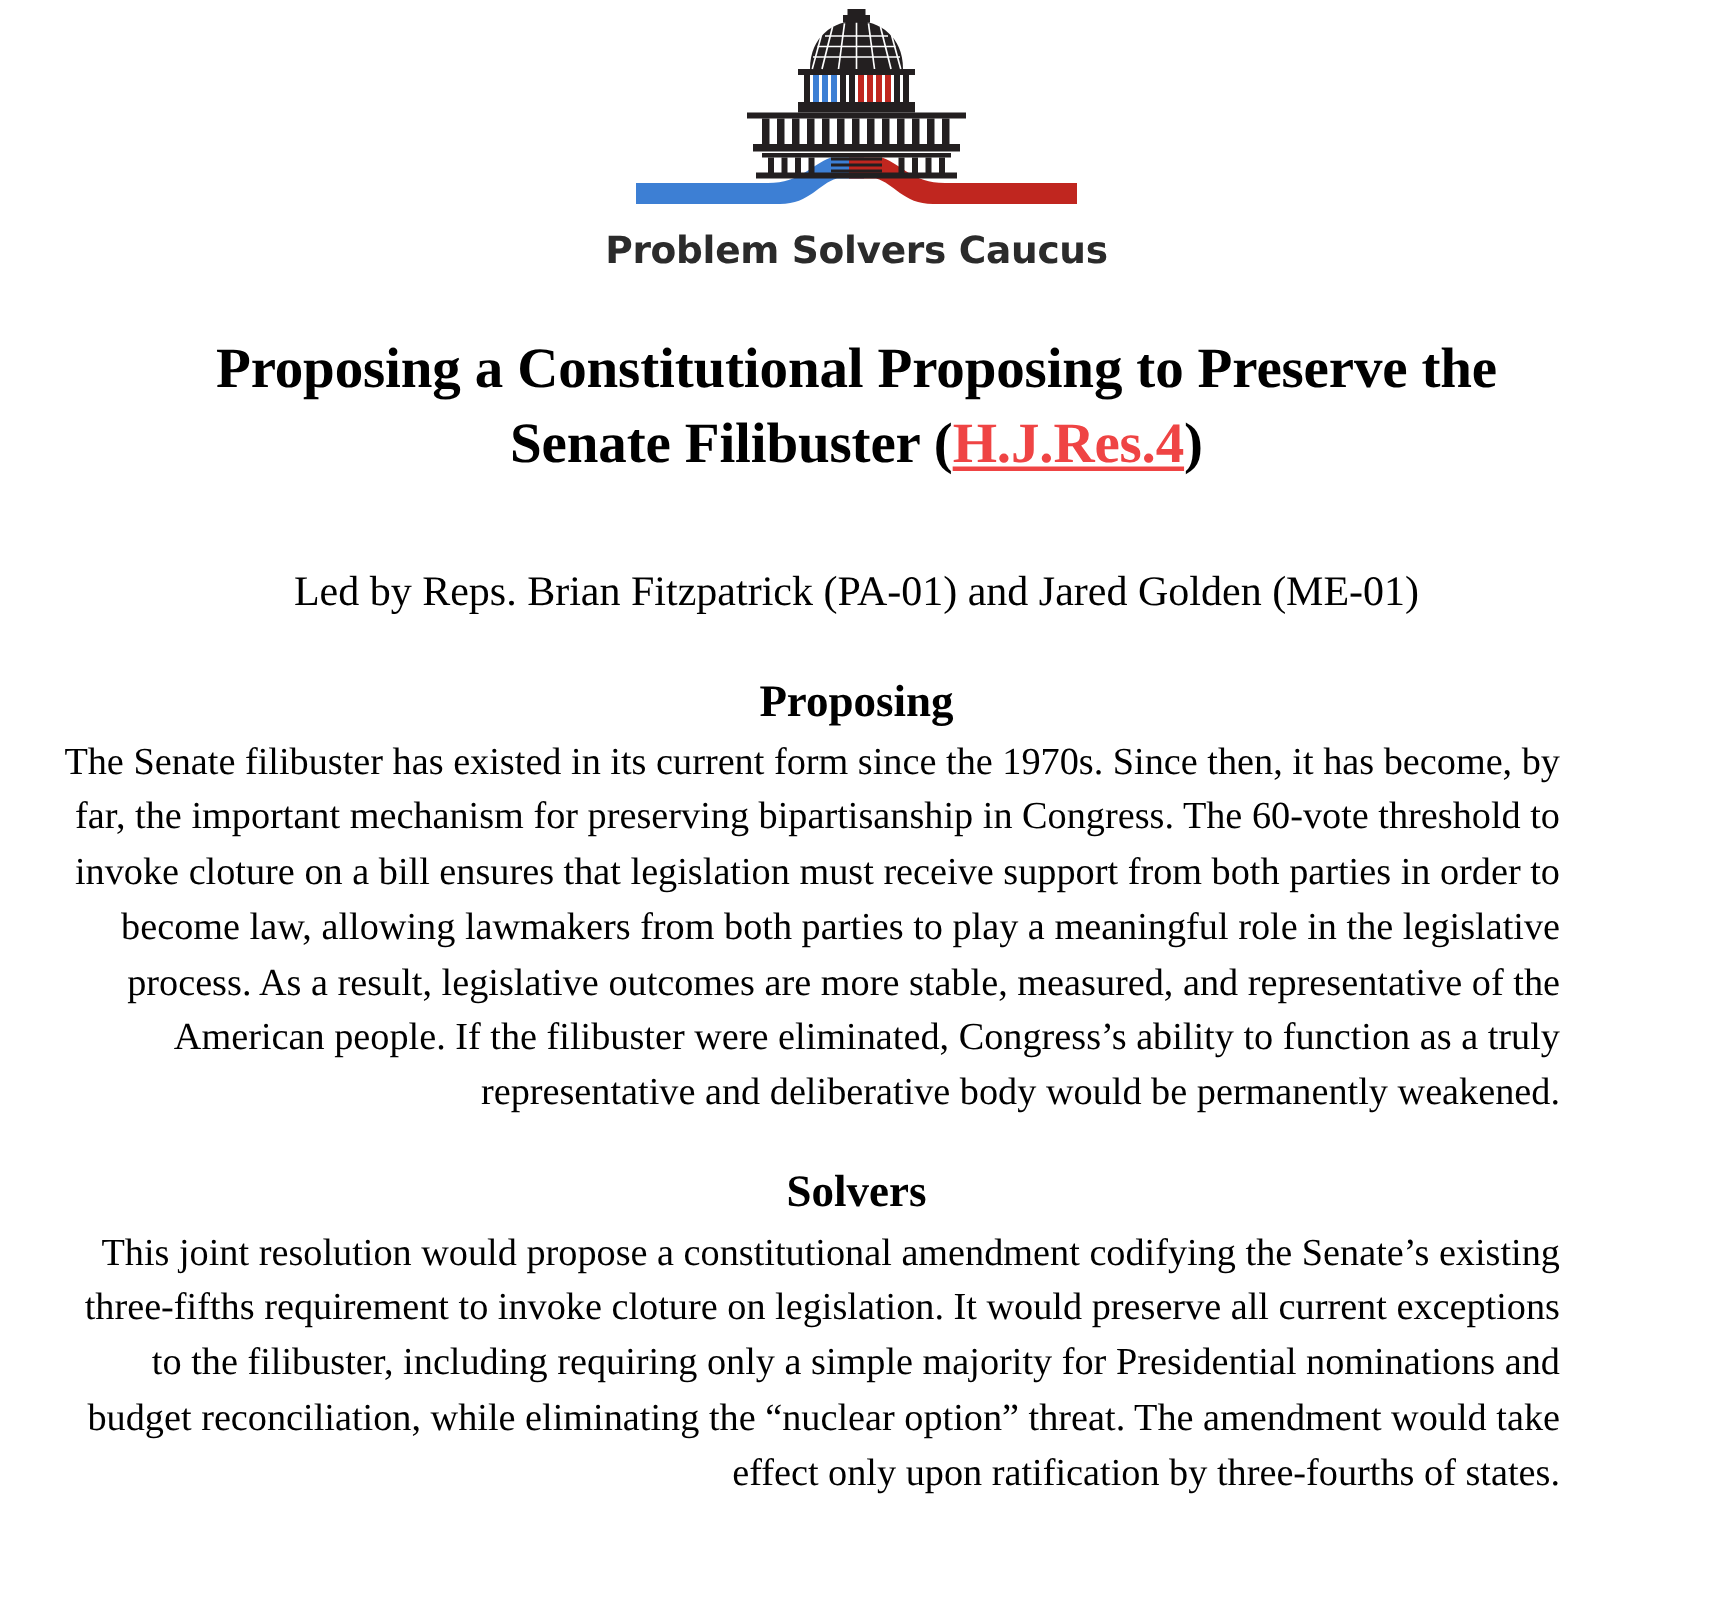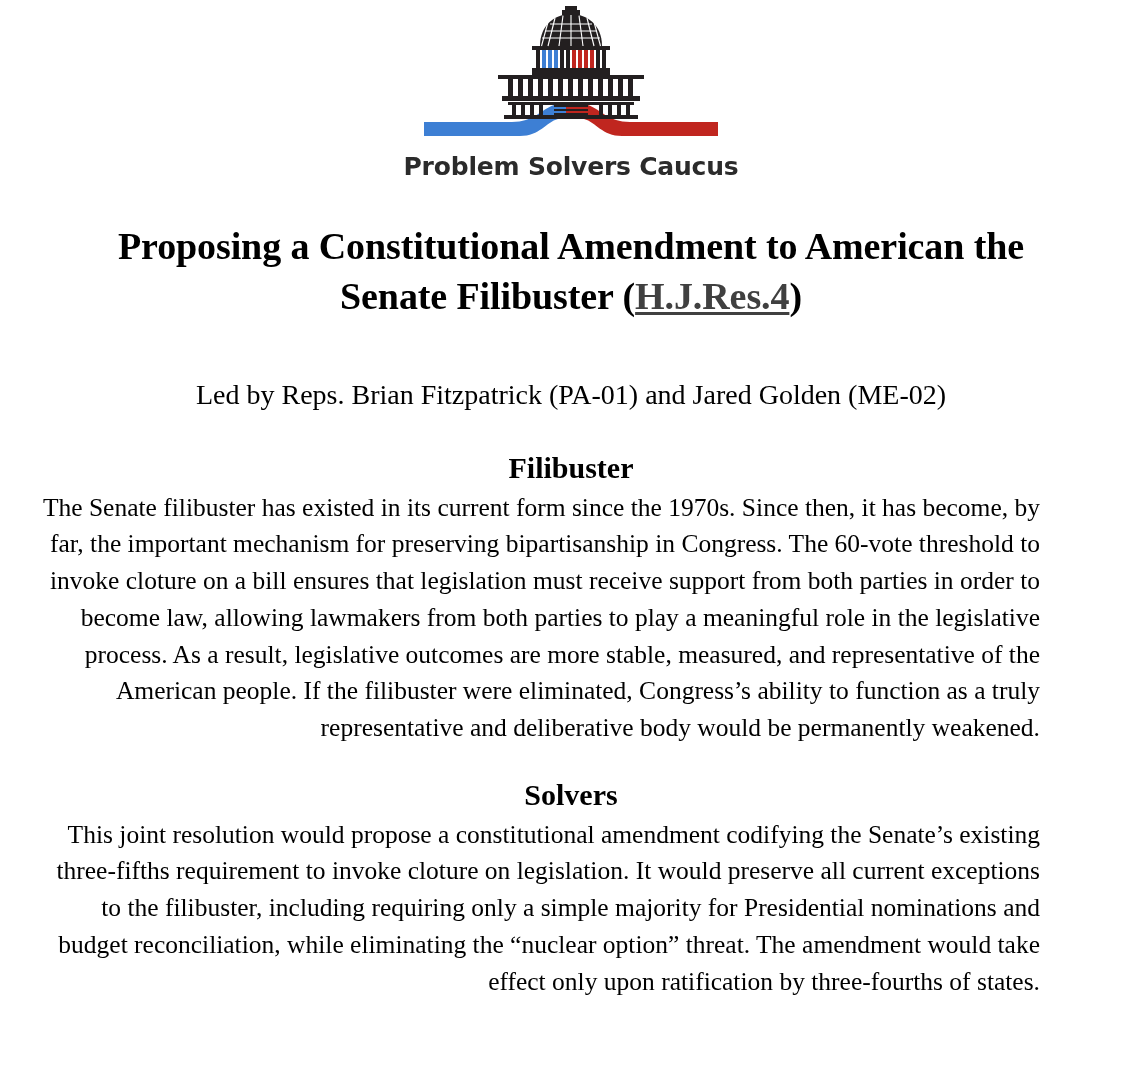--- a/index.html
+++ b/index.html
@@ -60,21 +60,21 @@
   .doc-title {
     font-size: 38px;
     font-weight: bold;
     line-height: 1.32;
     text-align: center;
     margin: 42px 52px 0 52px;
     letter-spacing: -0.1px;
   }
 
   .doc-title .bill-link {
-    color: #404040;
+    color: #ef4444;
     text-decoration: underline;
     text-underline-offset: 3px;
     text-decoration-thickness: 3px;
   }
 
   .doc-subtitle {
     font-size: 28px;
     line-height: 1.3;
     text-align: center;
     margin: 56px 40px 0 40px;
@@ -192,28 +192,28 @@
         <rect x="146" y="4" width="18" height="5" fill="#231f20"></rect>
         <rect x="149" y="-1" width="12" height="5" fill="#231f20"></rect>
         <circle cx="155" cy="-4" r="3.2" fill="#231f20"></circle>
       </svg>
     </div>
 
     <div class="logo-wordmark">Problem Solvers Caucus</div>
   </div>
 
   <h1 class="doc-title">
-    <span>Proposing a Constitutional Amendment to American the</span>
+    <span>Proposing a Constitutional Proposing to Preserve the</span>
     <span>Senate Filibuster (</span><a class="bill-link" href="#">H.J.Res.4</a><span>)</span>
   </h1>
 
-  <p class="doc-subtitle">Led by Reps. Brian Fitzpatrick (PA-01) and Jared Golden (ME-02)</p>
+  <p class="doc-subtitle">Led by Reps. Brian Fitzpatrick (PA-01) and Jared Golden (ME-01)</p>
 
   <section class="section background">
-    <h2 class="section-heading">Filibuster</h2>
+    <h2 class="section-heading">Proposing</h2>
     <p class="section-body">The Senate filibuster has existed in its current form since the 1970s. Since then, it has become, by far, the important mechanism for preserving bipartisanship in Congress. The 60-vote threshold to invoke cloture on a bill ensures that legislation must receive support from both parties in order to become law, allowing lawmakers from both parties to play a meaningful role in the legislative process. As a result, legislative outcomes are more stable, measured, and representative of the American people. If the filibuster were eliminated, Congress’s ability to function as a truly representative and deliberative body would be permanently weakened.</p>
   </section>
 
   <section class="section summary">
     <h2 class="section-heading">Solvers</h2>
     <p class="section-body">This joint resolution would propose a constitutional amendment codifying the Senate’s existing three-fifths requirement to invoke cloture on legislation. It would preserve all current exceptions to the filibuster, including requiring only a simple majority for Presidential nominations and budget reconciliation, while eliminating the “nuclear option” threat. The amendment would take effect only upon ratification by three-fourths of states.</p>
   </section>
 
 </div>
 

